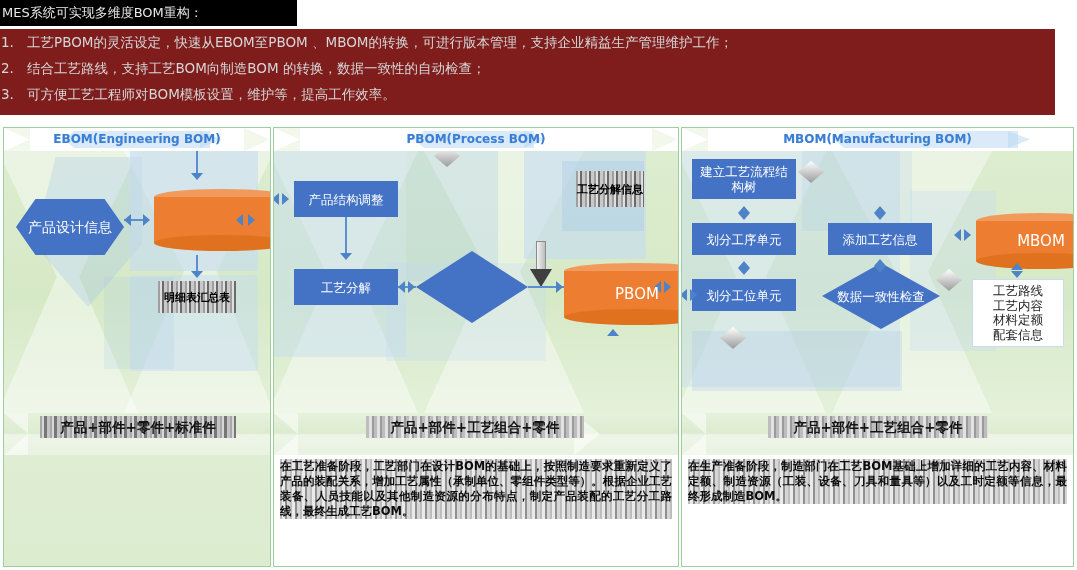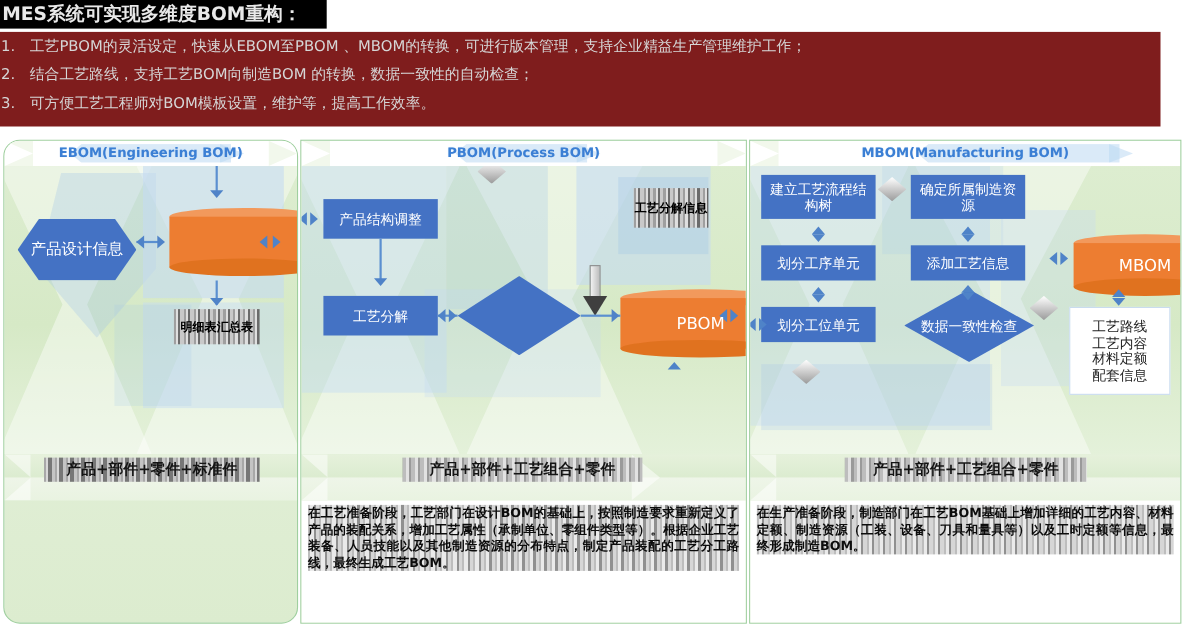--- a/index.html
+++ b/index.html
@@ -8,21 +8,21 @@
     font-family:"DejaVu Sans","Liberation Sans",sans-serif;
   }
 
   
   #header-block{
     position:absolute;left:0;top:0;width:1077px;height:118px;
   }
   #header-title{
     position:absolute;left:0;top:0;height:26px;width:297px;
     background:#000;color:#e9e9e9;
-    font-size:17px;font-weight:bold;line-height:26px;
+    font-size:13px;font-weight:normal;line-height:26px;
     padding-left:2px;box-sizing:border-box;letter-spacing:0px;
     white-space:nowrap;overflow:hidden;
   }
   #header-list{
     position:absolute;left:0;top:29px;width:1055px;height:86px;
     background:#7f1d1d;color:#d6d6d6;
   }
   .hdr-line{
     height:26px;line-height:26px;font-size:13.5px;
     white-space:nowrap;overflow:hidden;
@@ -39,21 +39,21 @@
     position:absolute;left:3px;top:127px;width:1071px;height:440px;
     background:#ffffff;
   }
   .col{
     position:absolute;top:0;height:440px;
     border:1px solid #9fcf9f;
     box-sizing:border-box;
     background:linear-gradient(180deg,#e8f2e0 0%,#dceccf 100%);
     overflow:hidden;
   }
-  #col-1{left:0;width:268px;border-radius:15px;}
+  #col-1{left:0;width:268px;}
   #col-2{left:270px;width:406px;}
   #col-3{left:678px;width:393px;}
 
   
   .banner-zone{
     position:absolute;left:0;top:0;width:100%;height:23px;
     background:#ffffff;
   }
   .banner-chev{
     position:absolute;top:0;height:23px;background:#f2f8ec;
@@ -361,23 +361,20 @@
       <div class="chev-bg" style="left:-6px;top:0;width:150px;height:262px;clip-path:polygon(0 0,100% 0,60% 48%,100% 100%,0 100%,40% 48%);"></div>
       <div class="chev-bg" style="left:150px;top:0;width:160px;height:262px;clip-path:polygon(0 0,100% 0,60% 46%,100% 100%,0 100%,40% 46%);"></div>
       <div class="blue-wash2" style="left:0;top:0;width:218px;height:236px;opacity:.65;"></div>
       <div class="blue-wash" style="left:120px;top:0;width:110px;height:80px;opacity:.35;"></div>
       <div class="blue-wash2" style="left:228px;top:40px;width:86px;height:160px;opacity:.55;"></div>
       <div class="blue-wash" style="left:10px;top:180px;width:210px;height:60px;opacity:.45;"></div>
 
       <div class="bluebox" style="left:10px;top:8px;width:104px;height:40px;">
         <span>建立工艺流程结构树</span>
       </div>
-      <div class="bluebox" style="left:146px;top:8px;width:104px;height:40px;">
-        <span>确定所属制造资源</span>
-      </div>
 
       <div class="bluebox" style="left:146px;top:72px;width:104px;height:32px;">
         <span>添加工艺信息</span>
       </div>
       <div class="bluebox" style="left:10px;top:72px;width:104px;height:32px;">
         <span>划分工序单元</span>
       </div>
 
       <div class="bluebox" style="left:10px;top:128px;width:104px;height:32px;">
         <span>划分工位单元</span>
@@ -386,21 +383,21 @@
         <span style="white-space:pre-line;">数据一致性检查</span>
       </div>
 
       <div class="cyl" style="left:294px;top:62px;width:82px;height:56px;">
         <div class="top"></div>
         <div class="body"></div>
         <div class="bot"></div>
         <div class="lbl">MBOM</div>
       </div>
 
-      <div class="whitebox" style="left:290px;top:128px;width:92px;height:80px;">
+      <div class="whitebox" style="left:290px;top:128px;width:92px;height:68px;">
         <span style="white-space:pre-line;">工艺路线
 工艺内容
 材料定额
 配套信息</span>
       </div>
 
       <div class="diamond-gray" style="left:38px;top:176px;"></div>
       <div class="diamond-gray" style="left:254px;top:118px;"></div>
       <div class="diamond-gray" style="left:116px;top:10px;"></div>
 

